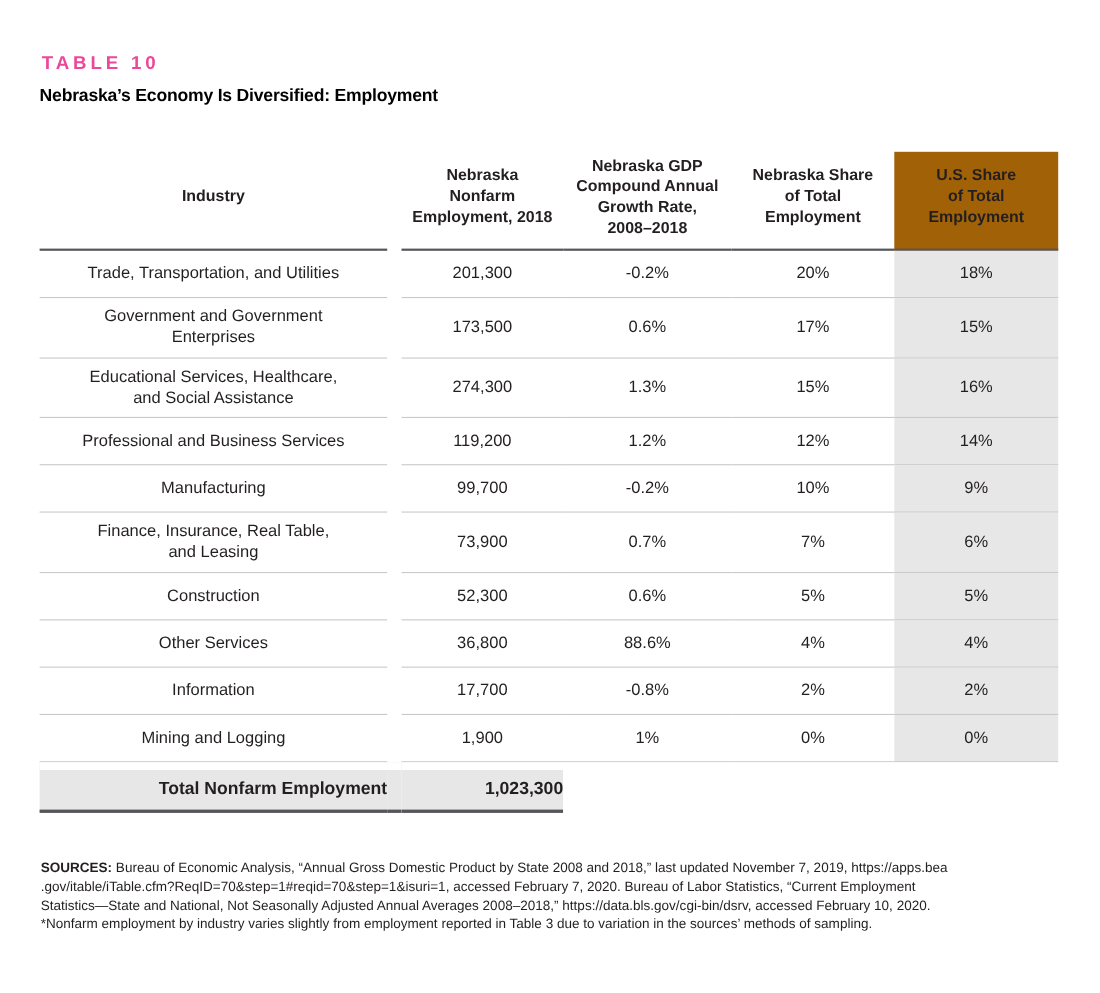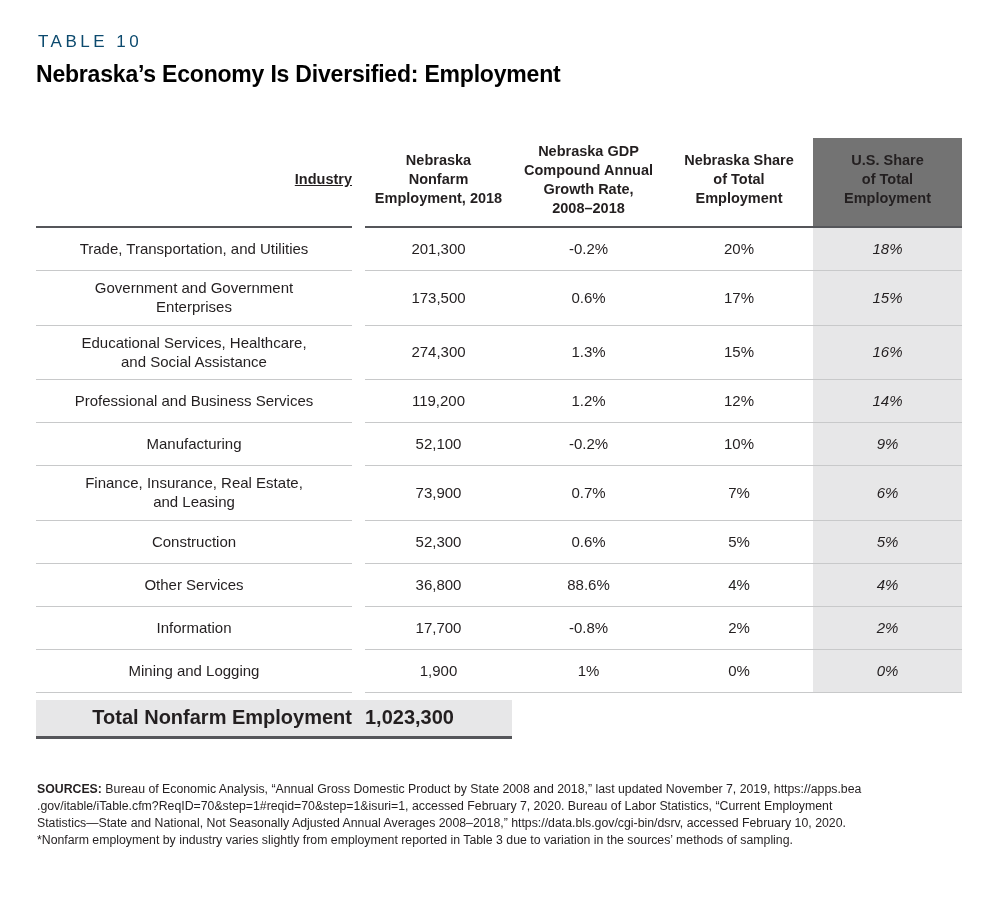--- a/index.html
+++ b/index.html
@@ -6,72 +6,72 @@
   body {
     width: 1000px; height: 903px;
     font-family: "Liberation Sans", sans-serif;
     color: #231f20;
     position: relative;
     overflow: hidden;
   }
   .page { position: absolute; inset: 0; width: 1000px; height: 903px; background: #fff; }
 
   .eyebrow {
-    position: absolute; left: 38px; top: 32px;
-    font-size: 17px; font-weight: 400; letter-spacing: 3.5px;
-    color: #0c4a6e;
+    position: absolute; left: 38px; top: 48px;
+    font-size: 17px; font-weight: 700; letter-spacing: 3.5px;
+    color: #ec4899;
   }
   .title {
-    position: absolute; left: 36px; top: 61px; margin: 0;
-    font-size: 23px; font-weight: 700; color: #000;
+    position: absolute; left: 36px; top: 79px; margin: 0;
+    font-size: 16px; font-weight: 700; color: #000;
     letter-spacing: -0.2px;
   }
 
   table.tbl {
     position: absolute; left: 36px; top: 138px;
     width: 926px; table-layout: fixed;
     border-collapse: separate; border-spacing: 0;
   }
   .tbl th, .tbl td { box-sizing: border-box; }
 
   
   .tbl thead th {
     height: 88px; vertical-align: middle;
     font-size: 14.5px; font-weight: 700; line-height: 1.3;
     text-align: center; white-space: pre-line;
     border-bottom: 2px solid #55565a;
     padding: 4px 0 9px 0;
   }
-  .tbl thead th.ind { text-align: right; text-decoration: underline; }
+  .tbl thead th.ind { text-align: center; }
   .tbl thead th.gap { border-bottom: none; }
-  .tbl thead th.us { background: #737373; }
+  .tbl thead th.us { background: #a16207; }
 
   
   .tbl tbody td {
     height: 43px; vertical-align: middle;
     font-size: 15px; line-height: 1.25; text-align: center;
     border-bottom: 1px solid #c8c9ca;
     padding: 8px 0; white-space: pre-line;
   }
   .tbl tbody td.ind { text-align: center; }
   .tbl tbody td.gap { border-bottom: none; }
-  .tbl tbody td.us { background: #e7e7e8; font-style: italic; }
+  .tbl tbody td.us { background: #e7e7e8; }
 
   
   .tbl tr.total td {
     height: 46px; border-bottom: none; padding: 0;
-    font-weight: 700; font-size: 20px; vertical-align: middle;
+    font-weight: 700; font-size: 16px; vertical-align: middle;
   }
   .tbl tr.total td.fill {
     background: #e7e7e8;
     border-top: 7px solid #ffffff;
     border-bottom: 3px solid #55565a;
   }
   .tbl tr.total td.ind { text-align: right; }
-  .tbl tr.total td.val { text-align: left; }
+  .tbl tr.total td.val { text-align: right; }
   .tbl tr.total td.blank { background: #fff; }
 
   
   .footer {
     position: absolute; left: 37px; top: 781px; width: 930px;
     font-size: 12.3px; line-height: 17px; color: #231f20;
   }
   .footer .b { font-weight: 700; }
   .footer div { white-space: nowrap; }
 </style>
@@ -142,27 +142,27 @@
         <td class="ind">Professional and Business Services</td>
         <td class="gap"></td>
         <td>119,200</td>
         <td>1.2%</td>
         <td>12%</td>
         <td class="us">14%</td>
       </tr>
       <tr>
         <td class="ind">Manufacturing</td>
         <td class="gap"></td>
-        <td>52,100</td>
+        <td>99,700</td>
         <td>-0.2%</td>
         <td>10%</td>
         <td class="us">9%</td>
       </tr>
       <tr>
-        <td class="ind">Finance, Insurance, Real Estate,
+        <td class="ind">Finance, Insurance, Real Table,
 and Leasing</td>
         <td class="gap"></td>
         <td>73,900</td>
         <td>0.7%</td>
         <td>7%</td>
         <td class="us">6%</td>
       </tr>
       <tr>
         <td class="ind">Construction</td>
         <td class="gap"></td>

